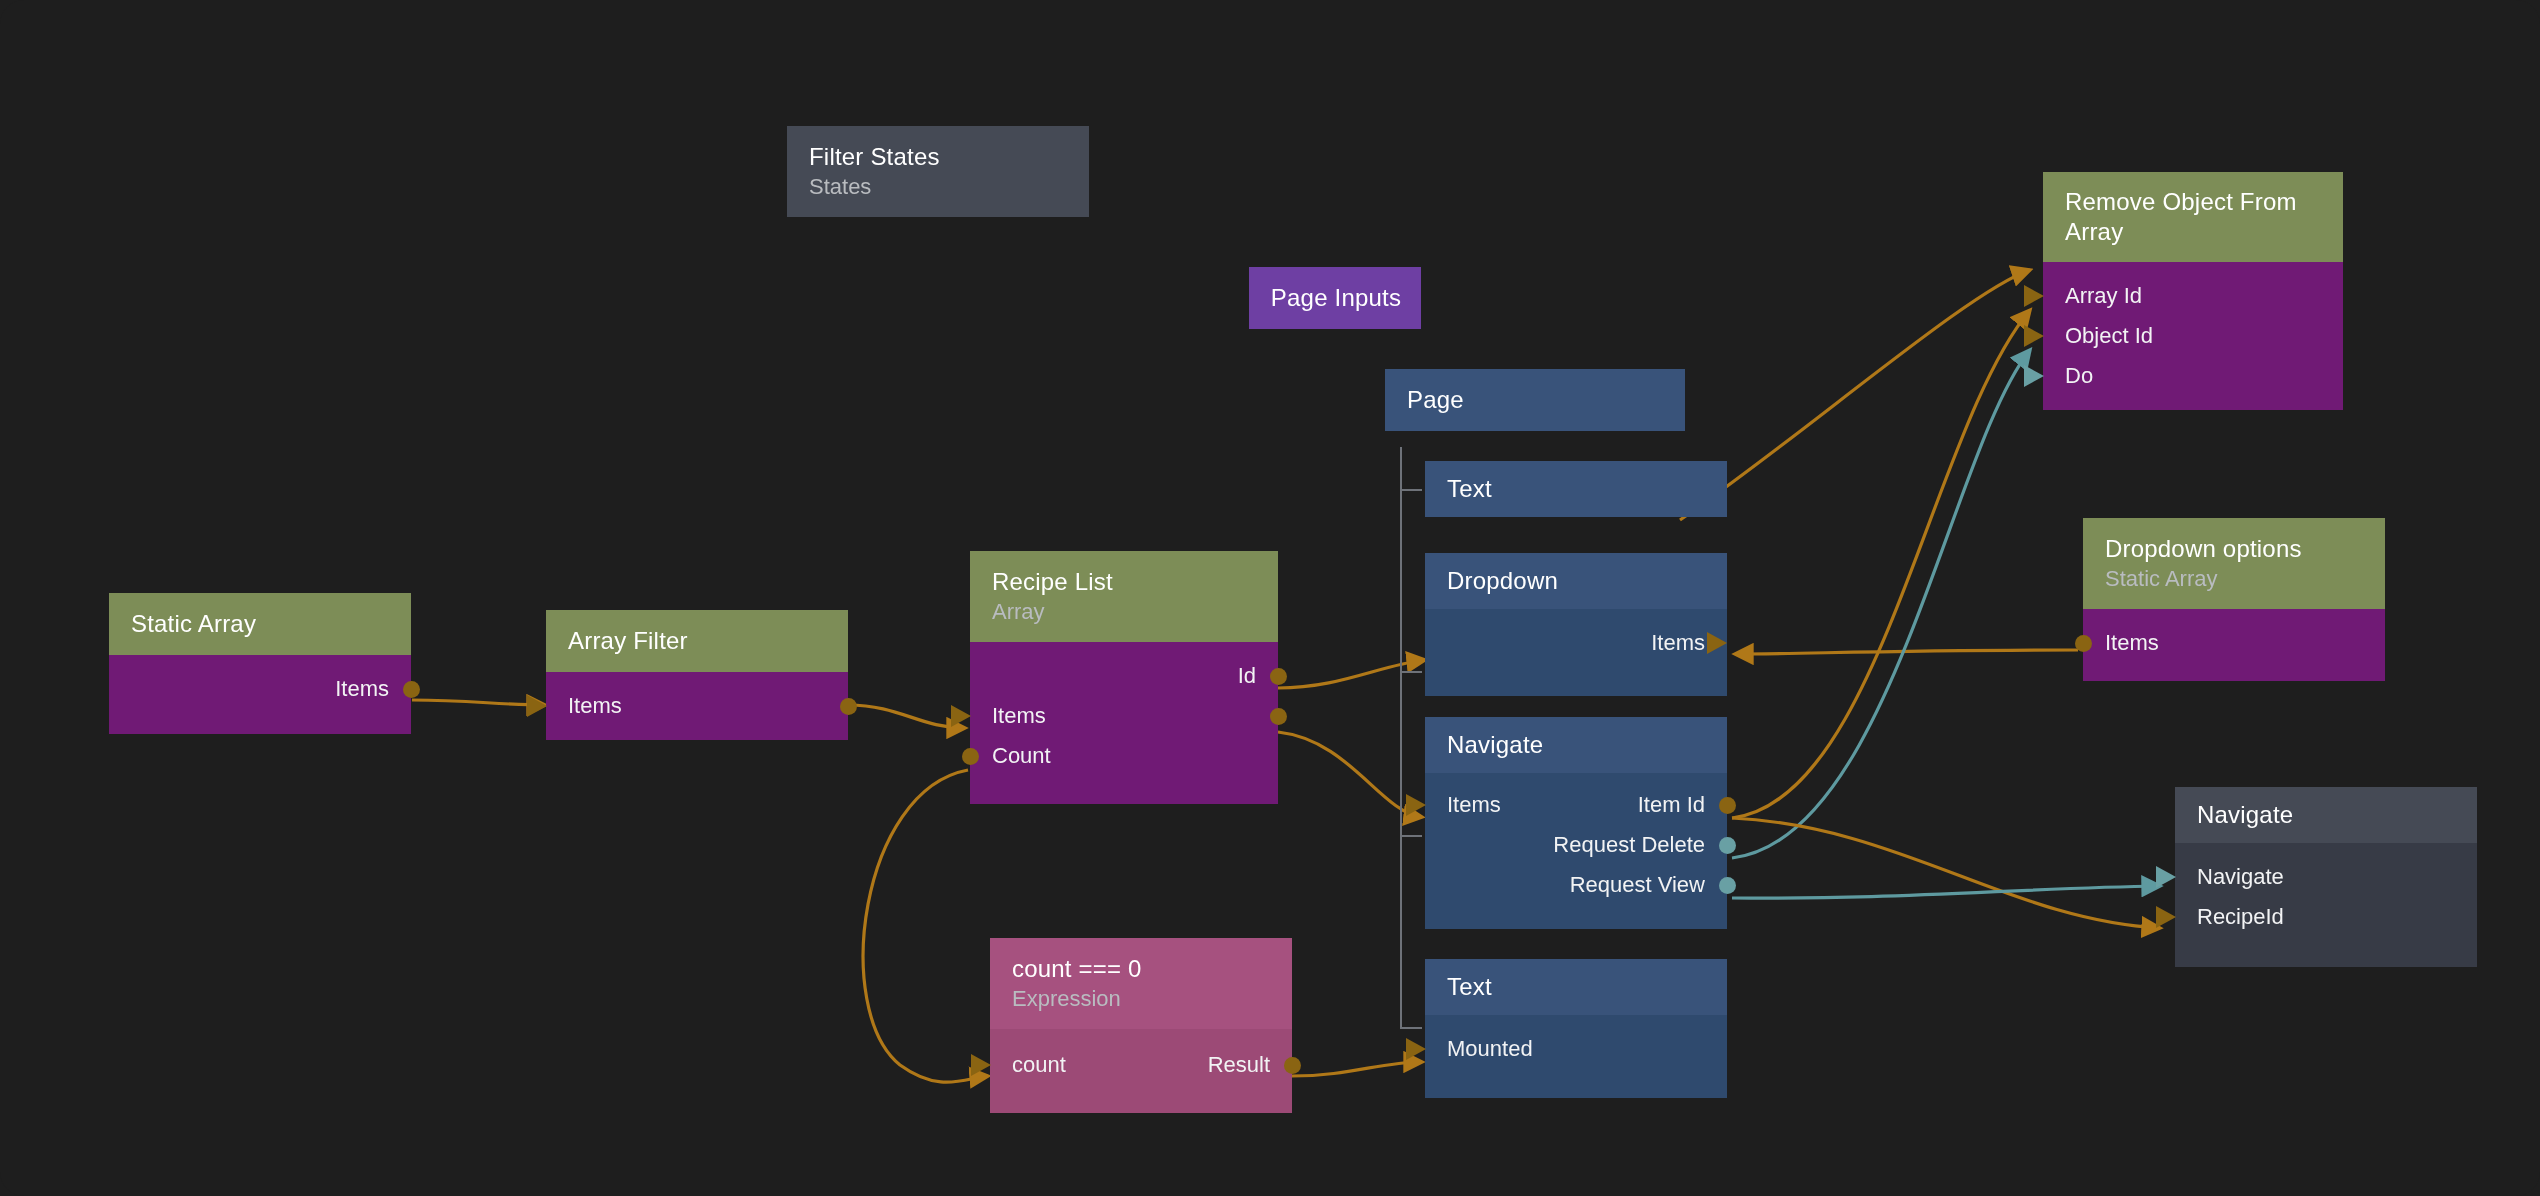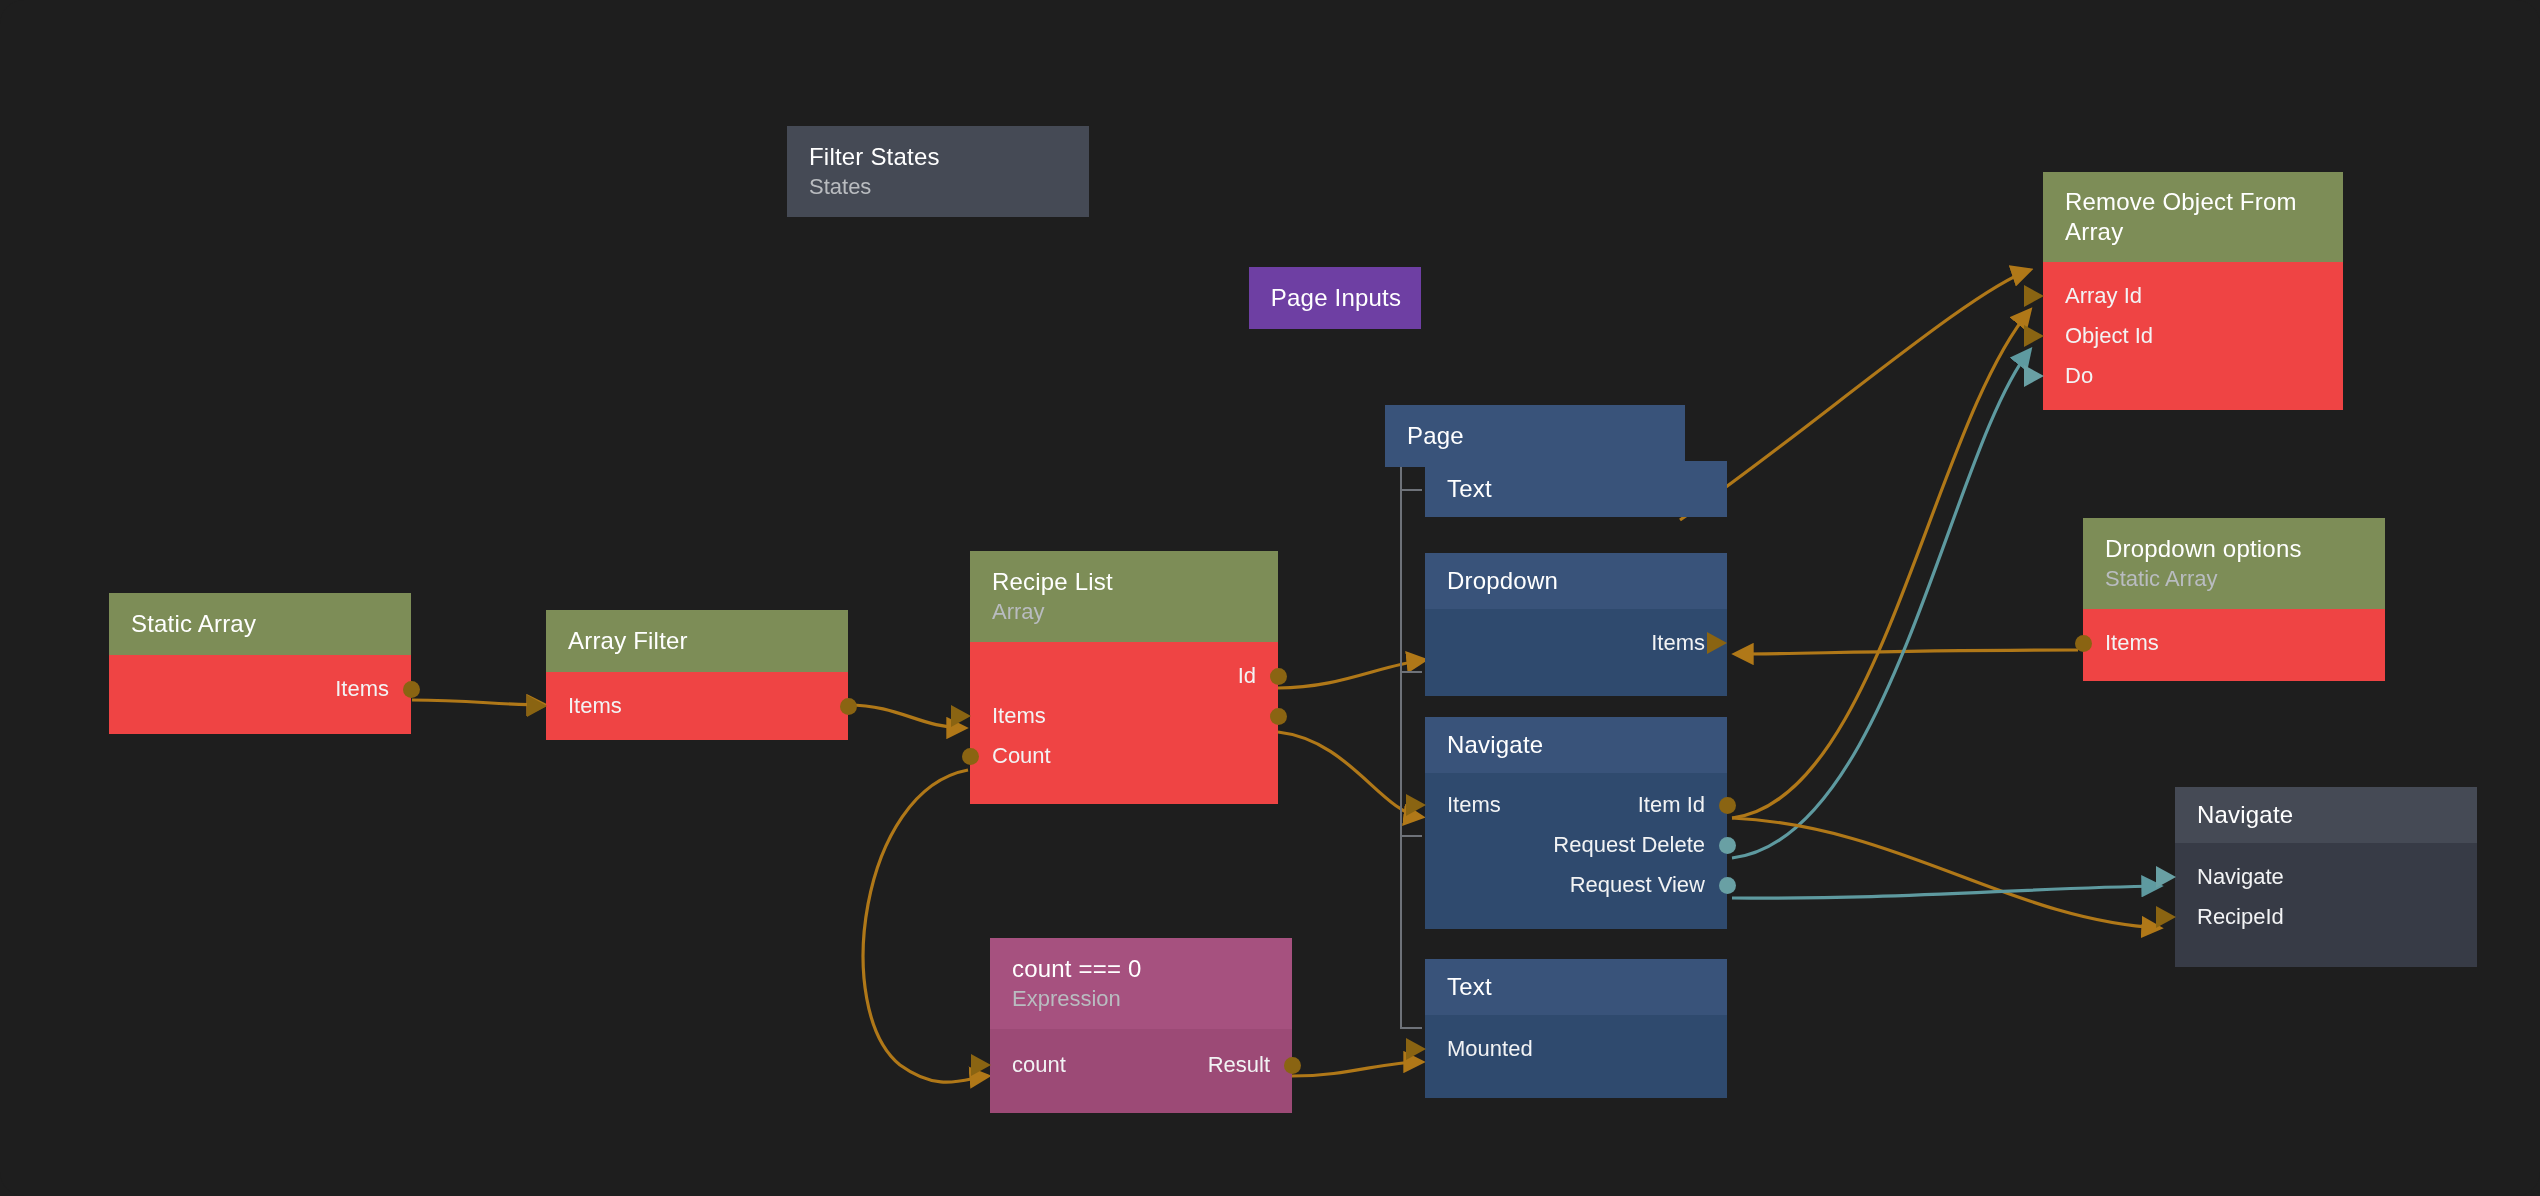--- a/index.html
+++ b/index.html
@@ -97,21 +97,21 @@
     top: 50%;
     margin-top: -11px;
     border-top: 11px solid transparent;
     border-bottom: 11px solid transparent;
   }
   .port-arrow.left  { left: -19px; border-left: 20px solid currentColor; }
   .port-arrow.right { right: -19px; border-right: 20px solid currentColor; }
 
   
   .theme-green  .node-header { background: #7d8d57; }
-  .theme-green  .node-body   { background: #ef4444; }
+  .theme-green  .node-body   { background: #701a75; }
   .theme-blue   .node-header { background: #39537a; }
   .theme-blue   .node-body   { background: #2f4a6e; }
   .theme-gray   .node-header { background: #454a55; }
   .theme-gray   .node-body   { background: #373b46; }
   .theme-purple .node-header { background: #6e3fa3; }
   .theme-pink   .node-header { background: #a6517f; }
   .theme-pink   .node-body   { background: #9c4a76; }
 
   
   .tree-spine {
@@ -207,21 +207,21 @@
       <div class="node-subtitle">Static Array</div>
     </div>
     <div class="node-body">
       <div class="port-row in">
         <span class="port-dot left" style="background:#8a6412;"></span>
         <span class="port-label">Items</span>
       </div>
     </div>
   </div>
 
-  <div class="node theme-blue no-body" style="left:1385px; top:369px; width:300px; height:66px;margin-top:36px;">
+  <div class="node theme-blue no-body" style="left:1385px; top:369px; width:300px; height:66px;">
     <div class="node-header">
       <div class="node-title">Page</div>
     </div>
   </div>
 
   <div class="node theme-blue no-body" style="left:1425px; top:461px; width:302px; height:58px;">
     <div class="node-header" style="padding-top:13px;padding-bottom:13px;">
       <div class="node-title">Text</div>
     </div>
   </div>

